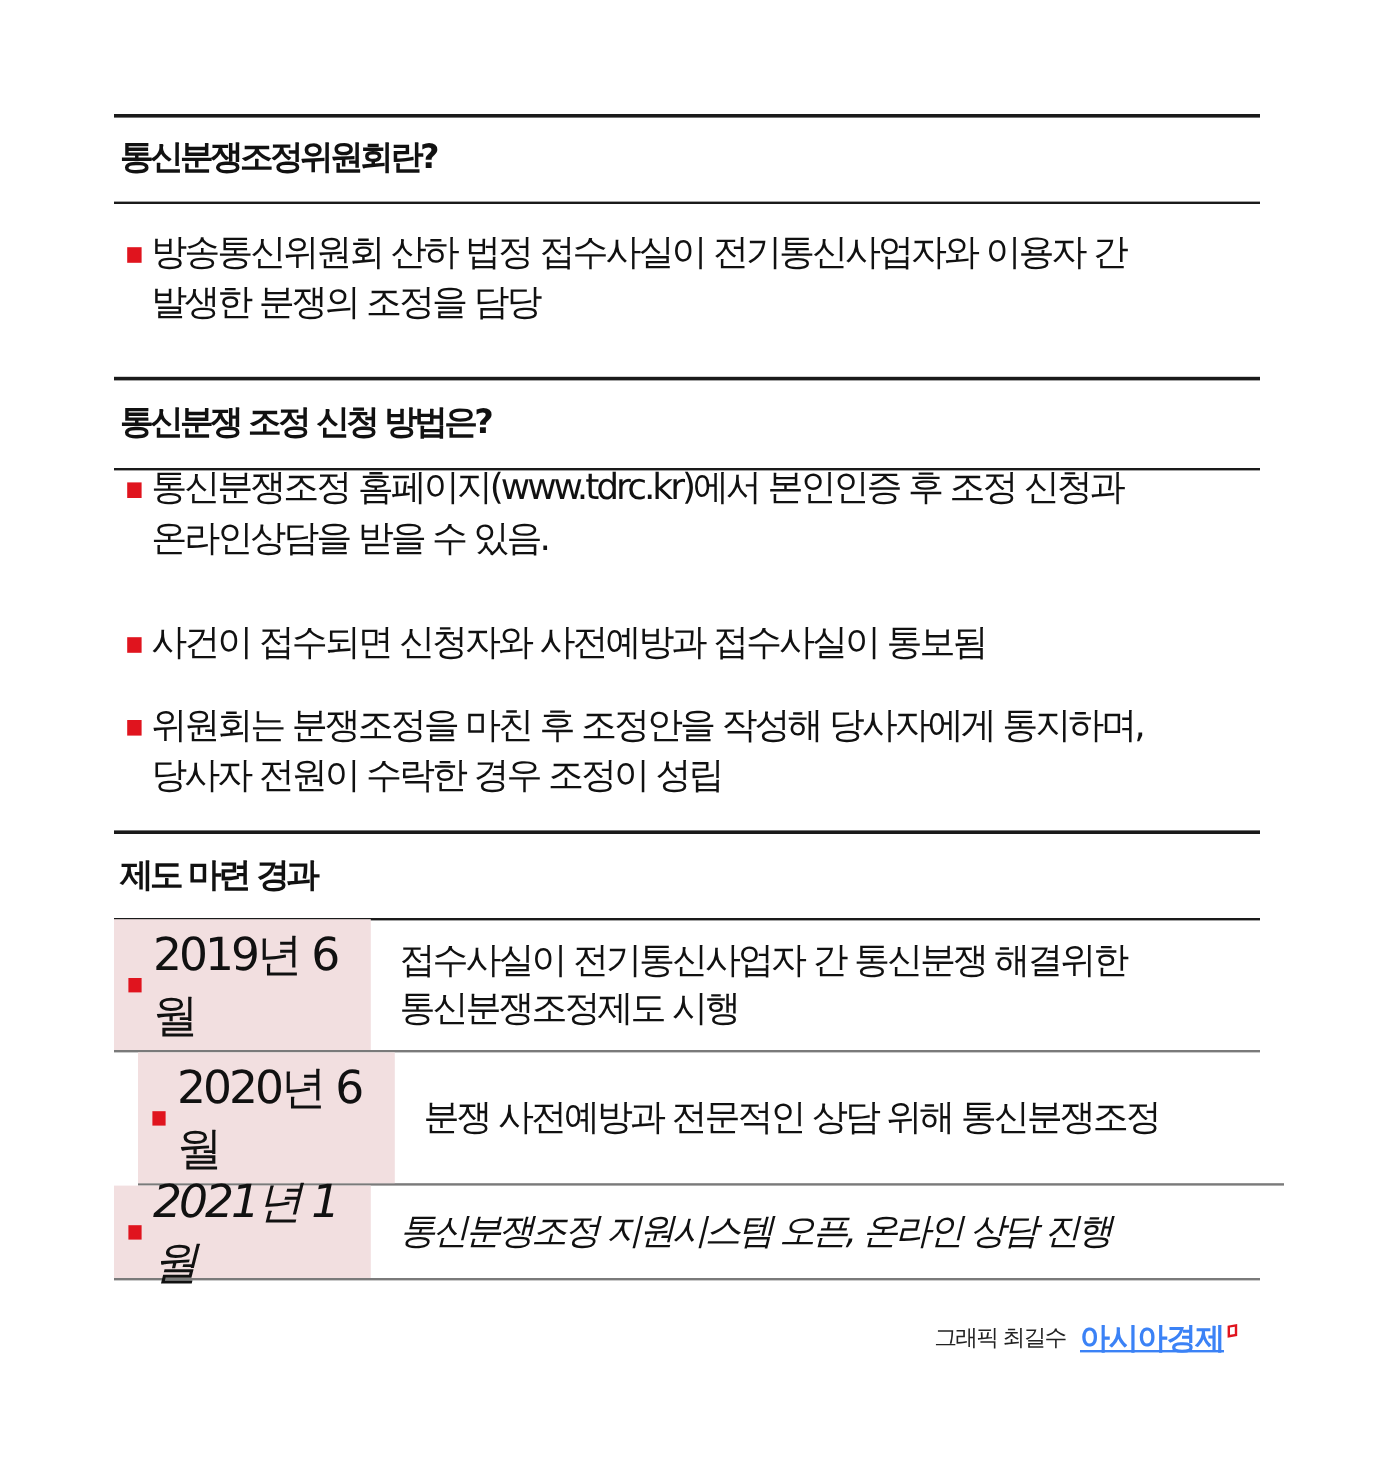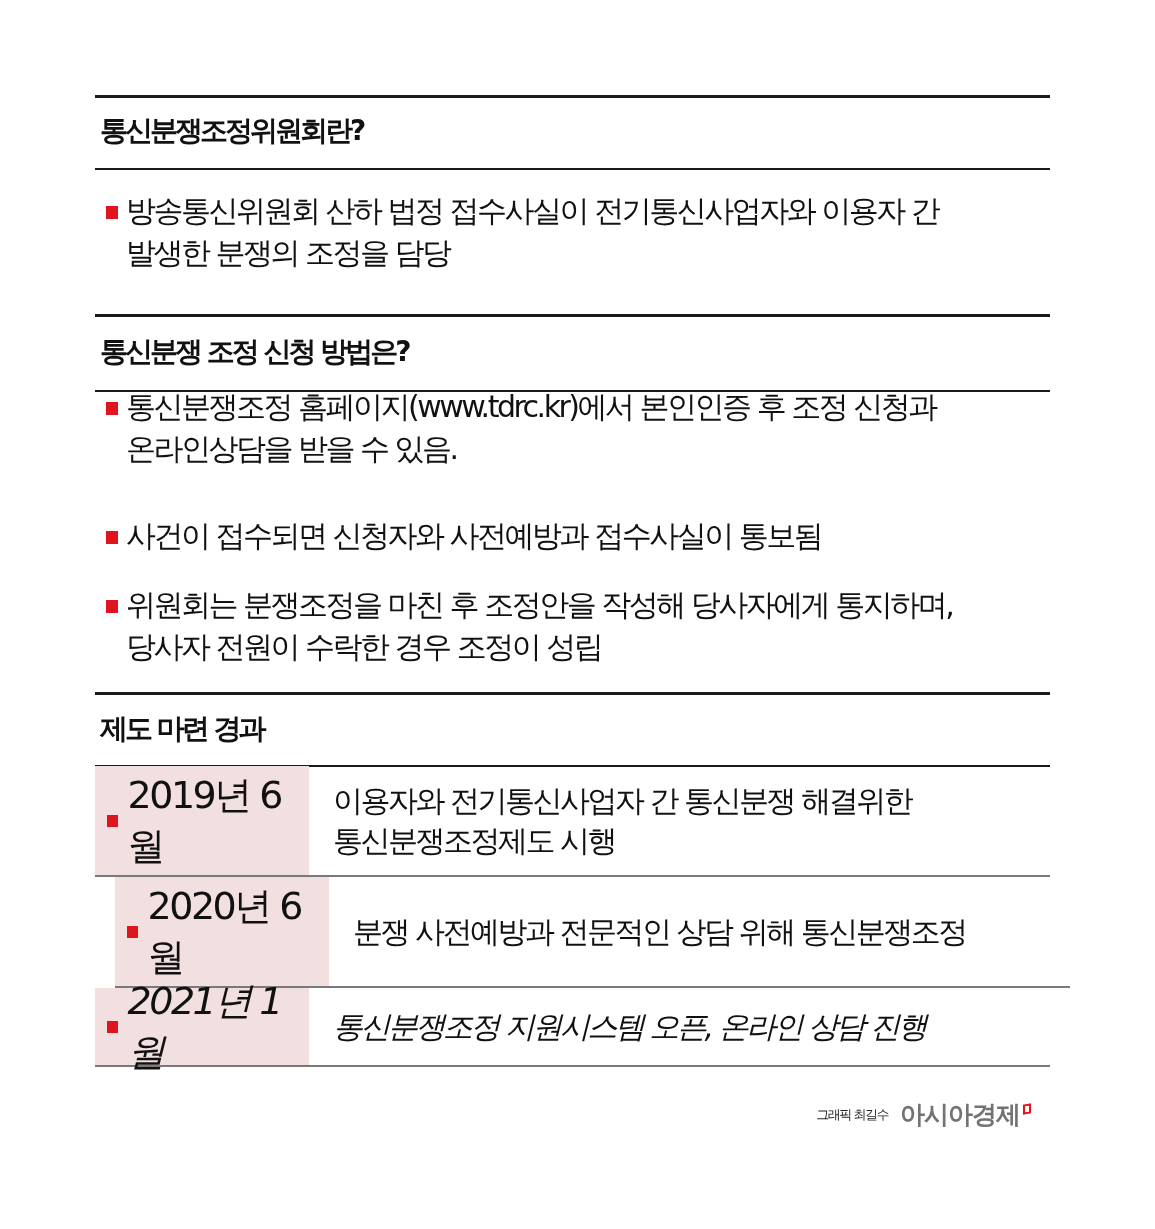--- a/index.html
+++ b/index.html
@@ -9,22 +9,22 @@
   .heading { position:absolute; left:100px; font-weight:bold; font-size:28px; letter-spacing:-3px; line-height:46px; color:#111; }
   .bullet-block { position:absolute; left:106px; width:920px; font-size:30px; letter-spacing:-2.5px; line-height:42px; color:#111; }
   .bullet-block .sq { position:absolute; left:0; top:16px; width:12px; height:13px; background:#e0141e; }
   .bullet-block .txt { display:block; padding-left:20px; }
   .tbl { position:absolute; left:95px; width:955px; top:766px; }
   .row { position:relative; display:flex; width:955px; border-bottom:2px solid #7a7a7a; box-sizing:border-box; }
   .row .date { width:214px; background:#f2dfe0; display:flex; align-items:center; padding-left:12px; box-sizing:border-box; font-size:38px; letter-spacing:-2.5px; }
   .row .date .sq { display:inline-block; width:11px; height:12px; background:#e0141e; margin-right:10px; }
   .row .desc { flex:1; padding-left:24px; display:flex; align-items:center; font-size:30px; letter-spacing:-2.5px; line-height:40px; }
   .credit { position:absolute; right:124px; top:1100px; display:flex; align-items:flex-end; }
-  .credit .by { font-size:13px; letter-spacing:-1.5px; color:#222; margin-right:12px; line-height:30px; }
-  .credit .logo { font-size:25px; font-weight:bold; letter-spacing:-1px; color:#737373; line-height:30px; }
+  .credit .by { font-size:19px; letter-spacing:-1.5px; color:#222; margin-right:12px; line-height:30px; }
+  .credit .logo { font-size:25px; font-weight:bold; letter-spacing:-1px; color:#3b82f6; line-height:30px;text-decoration:underline; }
   .credit .mark { width:8px; height:10px; border:2px solid #e0141e; border-left-width:2px; margin-left:3px; margin-bottom:16px; box-sizing:border-box; transform:skewY(-10deg); }
 </style>
 </head>
 <body>
 
 <div class="rule-thick" style="top:95px;"></div>
 <div class="heading" style="top:108px;">통신분쟁조정위원회란?</div>
 <div class="rule-thin" style="top:168px;"></div>
 <div class="bullet-block" style="top:190px;">
   <span class="sq"></span>
@@ -55,21 +55,21 @@
 <div class="rule-thin" style="top:765px;"></div>
 
 <div class="tbl">
   <div class="row" style="height:111px;">
     <div class="date">
       <span class="sq"></span>
       <span>2019년 6월</span>
     </div>
     <div class="desc">
       <div>
-        <div>이용자와 전기통신사업자 간 통신분쟁 해결위한</div>
+        <div>접수사실이 전기통신사업자 간 통신분쟁 해결위한</div>
         <div>통신분쟁조정제도 시행</div>
       </div>
     </div>
   </div>
   <div class="row" style="height:111px;margin-left:20px;">
     <div class="date">
       <span class="sq"></span>
       <span>2020년 6월</span>
     </div>
     <div class="desc">

